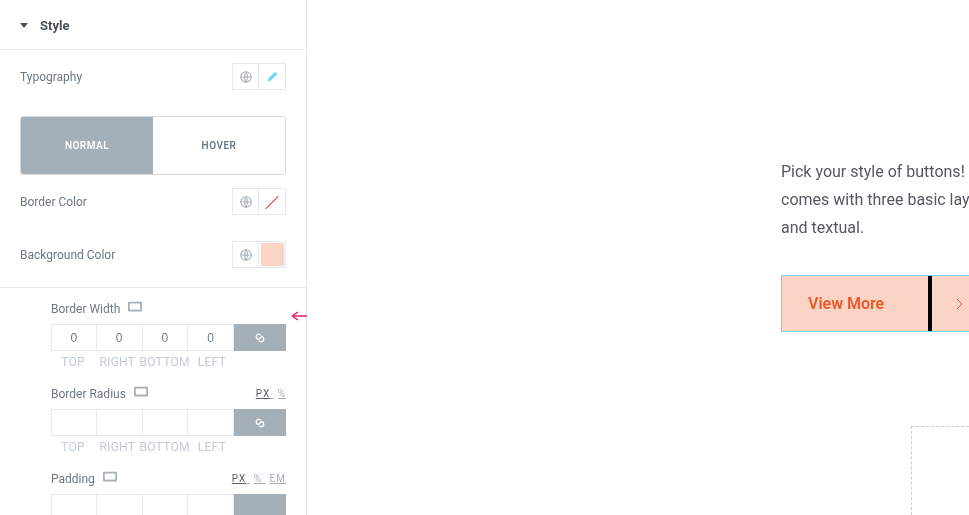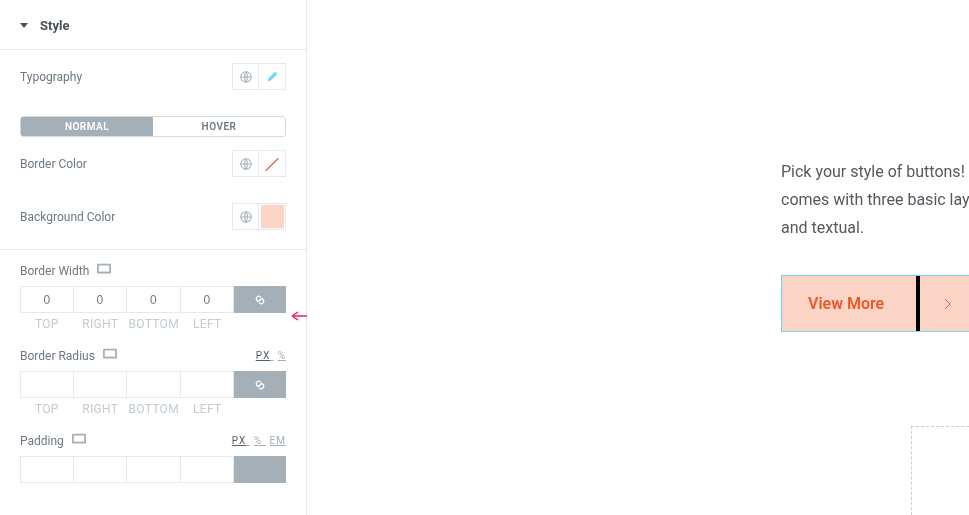--- a/index.html
+++ b/index.html
@@ -15,26 +15,26 @@
 .control-row { display: flex; justify-content: space-between; align-items: center; padding: 13px 20px; }
 .control-label { font-size: 12px; color: #6d7882; }
 .swatch-group { display: flex; gap: -1px; }
 .icon-btn { width: 27px; height: 27px; border: 1px solid #e6e9ec; display: flex; align-items: center; justify-content: center; background: #fff; cursor: pointer; }
 .icon-btn + .icon-btn { border-left: none; }
 .swatch { width: 23px; height: 23px; }
 .none-slash { width: 22px; height: 22px; position: relative; }
 .none-slash::after { content:""; position:absolute; left:2px; right:2px; top:50%; border-top: 1.5px solid #e53935; transform: rotate(-45deg); }
 
 .tabs { display: flex; margin: 13px 20px 0; border: 1px solid #d5dadf; border-radius: 3px; overflow: hidden; }
-.tab { flex: 1; text-align: center; padding: 4px 0; font-size: 10px; font-weight: 600; letter-spacing: 0.5px; cursor: pointer; background: #fff; color: #6d7882; }
+.tab { flex: 1; text-align: center; padding: 23px 0; font-size: 10px; font-weight: 600; letter-spacing: 0.5px; cursor: pointer; background: #fff; color: #6d7882; }
 .tab.active { background: #a4afb7; color: #fff; }
 
 .divider { border-top: 1px solid #e6e9ec; margin-top: 6px; }
 
-.dim-block { padding: 13px 20px 4px; }
+.dim-block { padding: 13px 20px 4px; margin-left: 31px; }
 .dim-head { display: flex; justify-content: space-between; align-items: center; margin-bottom: 8px; }
 .dim-label { font-size: 12px; color: #6d7882; display: flex; align-items: center; gap: 8px; }
 .resp-icon svg { width: 14px; height: 12px; fill: #a4afb7; }
 .units { font-size: 10px; letter-spacing: 1px; color: #a4afb7; text-decoration: underline; }
 .units .active { color: #556068; text-decoration: underline; }
 .units span { margin-left: 4px; cursor: pointer; }
 
 .dim-inputs { display: flex; }
 .dim-input { flex: 1; }
 .dim-input input { width: 100%; height: 27px; border: 1px solid #e6e9ec; text-align: center; font-size: 12px; color: #6d7882; outline: none; }
@@ -47,21 +47,21 @@
 
 .collapse-handle { position: absolute; right: -12px; top: 345px; width: 12px; height: 40px; background: #f1f2f3; display: flex; align-items: center; justify-content: center; cursor: pointer; border-radius: 0 3px 3px 0; }
 
 .arrow { position: absolute; left: 288px; top: 310px; width: 38px; height: 12px; pointer-events: none; }
 .arrow svg { width: 38px; height: 12px; }
 
 .preview-text { position: absolute; left: 474px; top: 158px; width: 395px; font-size: 16px; line-height: 1.75; color: #54595f; }
 
 .widget-frame { position: absolute; left: 474px; top: 275px; width: 414px; height: 57px; border: 1px solid #71d7f7; }
 .btn-demo { display: flex; height: 55px; }
-.btn-text { background: #fcd4c6; color: #ea5a29; font-weight: 600; font-size: 16px; display: flex; align-items: center; padding: 0 32px 0 26px; }
+.btn-text { background: #fcd4c6; color: #ea5a29; font-weight: 600; font-size: 16px; display: flex; align-items: center; padding: 0 44px 0 26px; }
 .btn-sep { width: 4px; background: #000; }
 .btn-icon-part { width: 55px; background: #fcd4c6; display: flex; align-items: center; justify-content: center; }
 .btn-icon-part svg { width: 8px; height: 12px; fill: #ea5a29; stroke: #ea5a29; stroke-width: 1; }
 
 .dashed-box { position: absolute; left: 604px; top: 426px; width: 365px; height: 89px; border: 1px dashed #ccc; border-right: none; border-bottom: none; }
 
 .globe svg { width: 14px; height: 14px; fill: none; stroke: #a4afb7; stroke-width: 1.2; }
 .pencil svg { width: 13px; height: 13px; fill: #71d7f7; }
 </style>
 </head>

